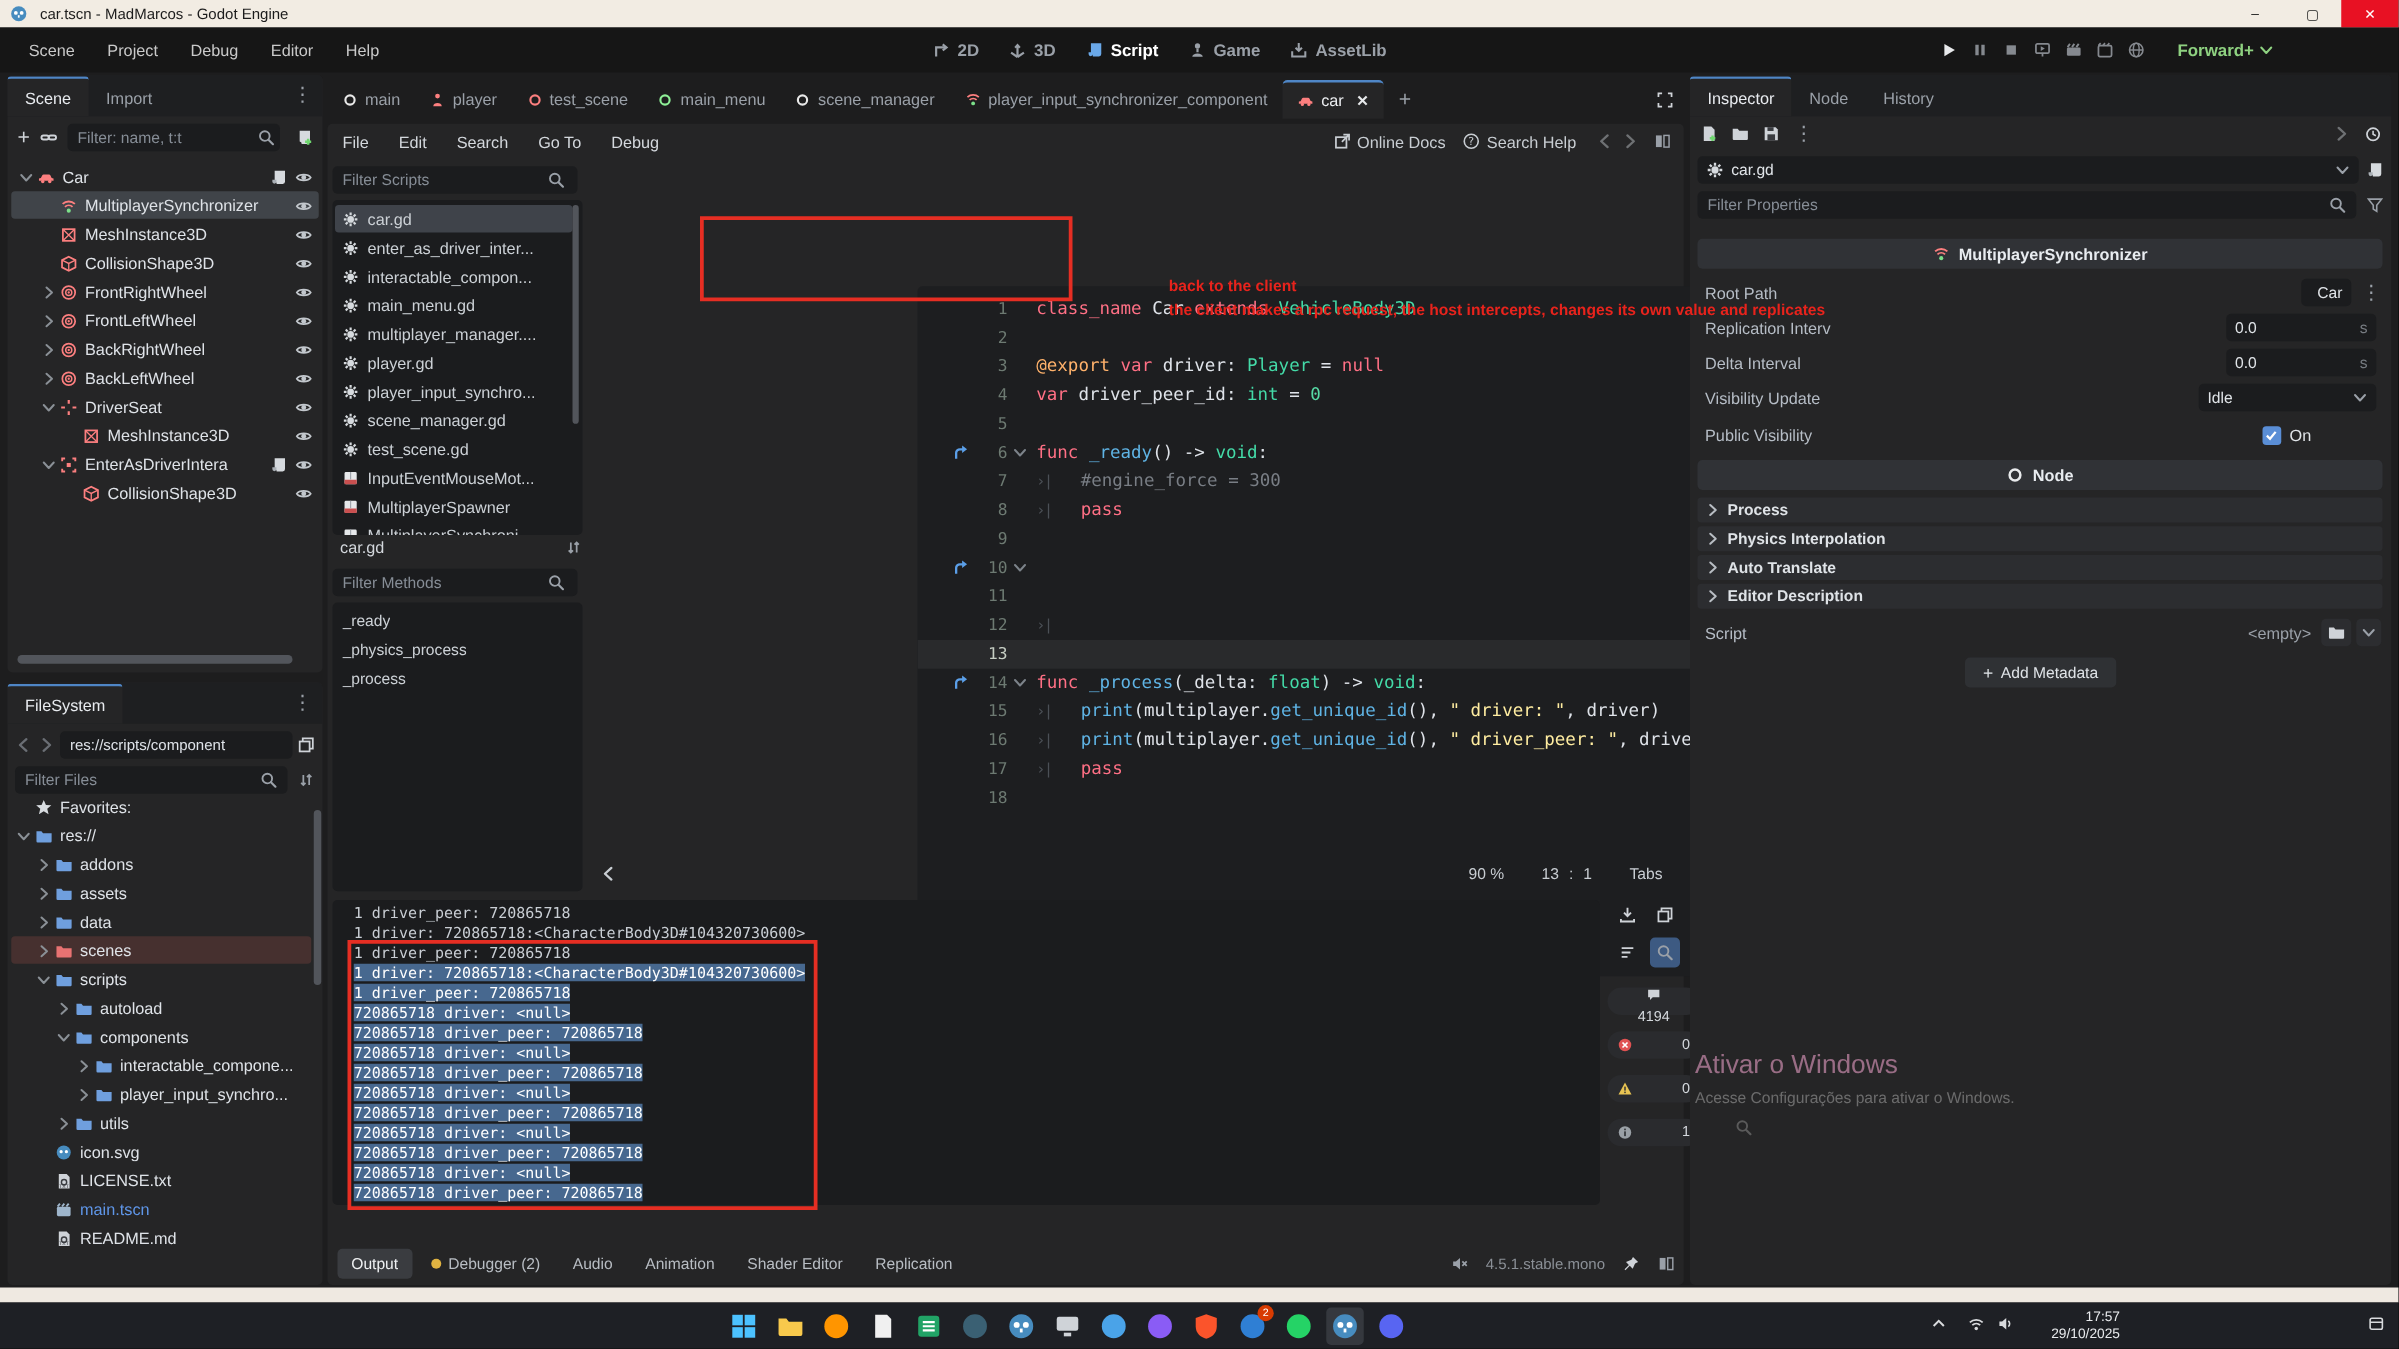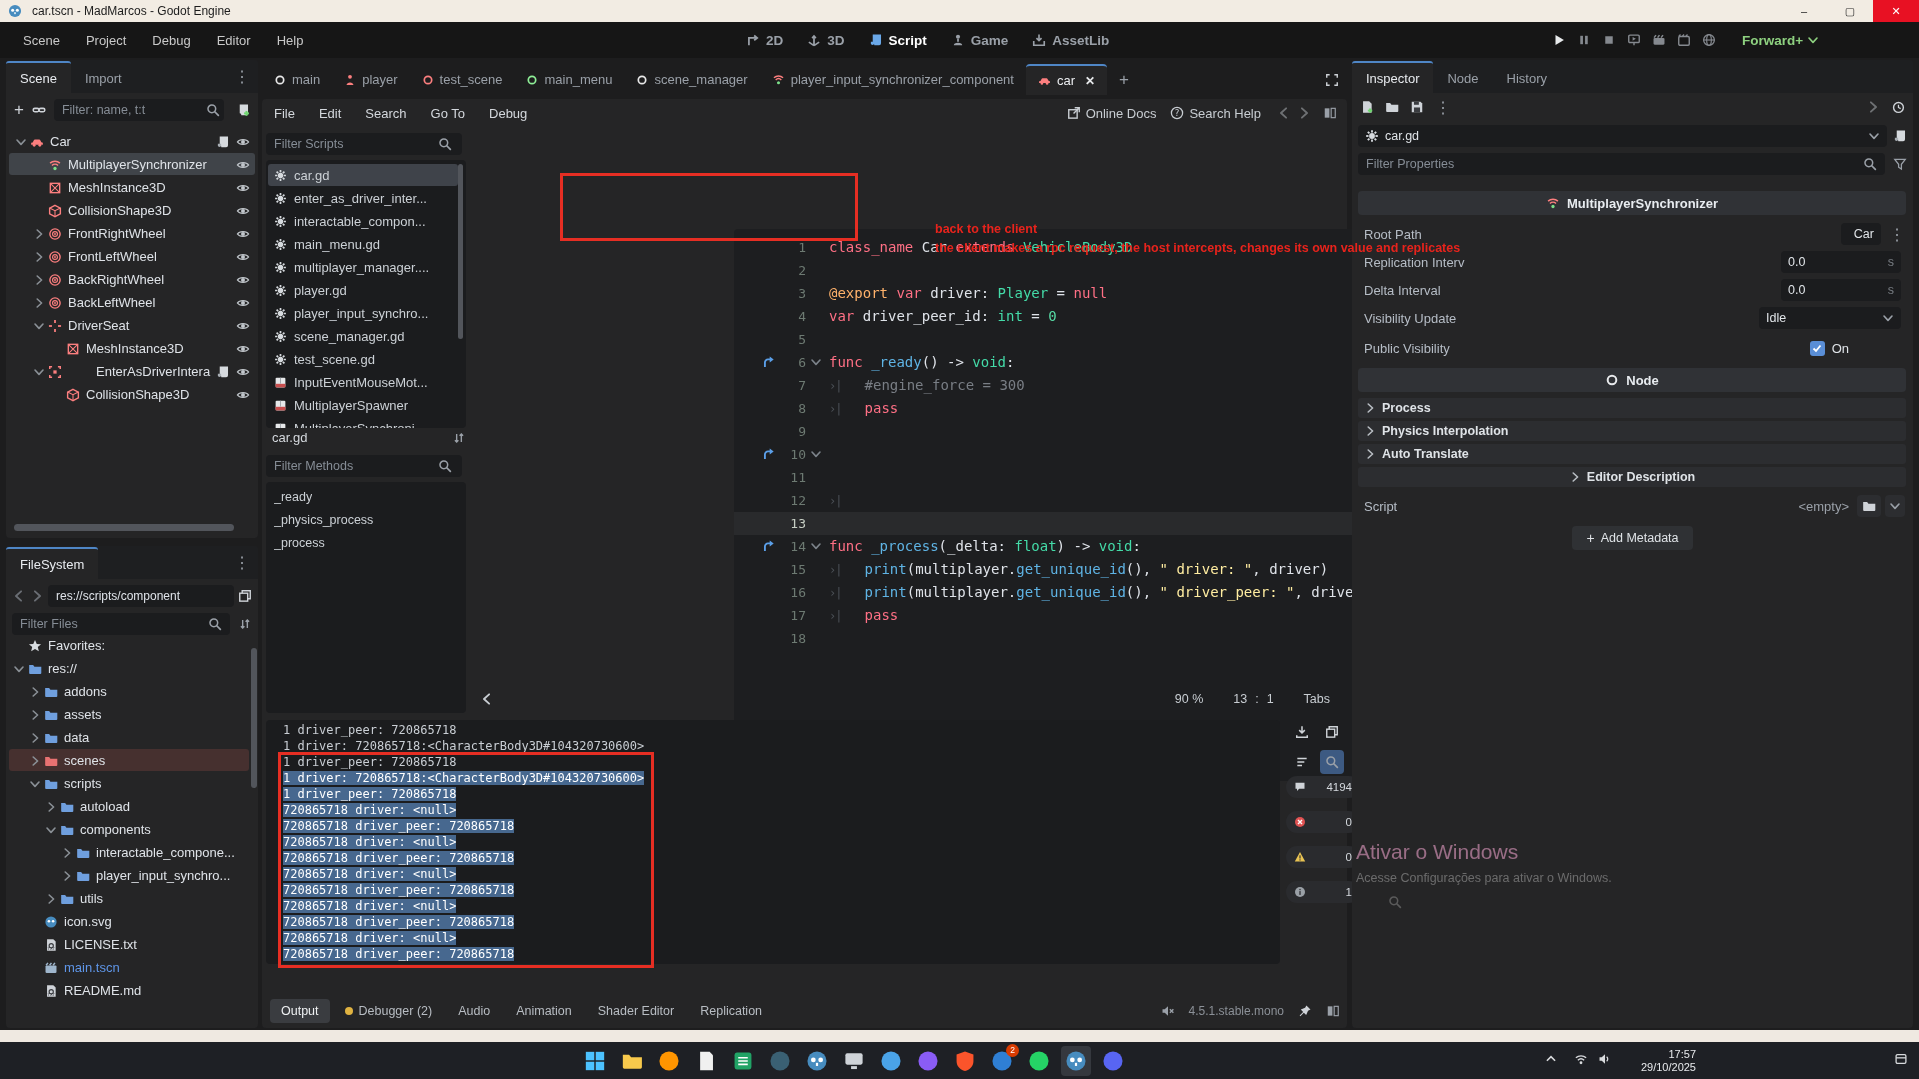--- a/index.html
+++ b/index.html
@@ -479,21 +479,21 @@
             </svg>
           </span>
           <span class="ic" style="margin: 0px 6px 0px 2px;">
             <svg width="14" height="14" viewBox="0 0 12 12">
               <g stroke="#fc7f7f" stroke-width="1.3" fill="none">
                 <path d="M1.5 3.5 V1.5 H3.5 M8.5 1.5 H10.5 V3.5 M10.5 8.5 V10.5 H8.5 M3.5 10.5 H1.5 V8.5"></path>
               </g>
               <rect x="4.6" y="4.6" width="2.8" height="2.8" fill="#fc7f7f"></rect>
             </svg>
           </span>
-          <span class="lbl" style="flex: 1 1 0%; margin-left: 28px;">EnterAsDriverIntera</span>
+          <span class="lbl" style="flex: 1 1 0%;">EnterAsDriverIntera</span>
           <span class="ic" style="margin-right: 4px;">
             <svg width="14" height="14" viewBox="0 0 12 12">
               <path d="M3.2 1.3 H10.3 V8.8 a1.6 1.6 0 0 1 -1.6 1.6 H4.6 A1.6 1.6 0 0 0 3.2 8.8 Z" fill="#d6dade"></path>
               <path d="M1.6 8.8 a1.4 1.4 0 0 0 2.8 0 V7.6 H1.6 Z" fill="#a9afb5"></path>
             </svg>
           </span>
           <span class="ic" style="margin: 0px 8px 0px 2px;">
             <svg width="14" height="14" viewBox="0 0 12 12">
               <path d="M1.2 6 C3 3.4 9 3.4 10.8 6 C9 8.6 3 8.6 1.2 6 Z" fill="none" stroke="#c2c7cc" stroke-width="1.1"></path>
               <circle cx="6" cy="6" r="1.7" fill="#c2c7cc"></circle>
@@ -1257,21 +1257,21 @@
           </div>
           <div class="ic" style="width: 24px; height: 24px; border-radius: 4px; background: rgb(61, 90, 130);">
             <span class="ic">
               <svg width="14" height="14" viewBox="0 0 12 12">
                 <circle cx="5" cy="5" r="3.3" fill="none" stroke="#9aa0a8" stroke-width="1.3"></circle>
                 <line x1="7.5" y1="7.5" x2="10.6" y2="10.6" stroke="#9aa0a8" stroke-width="1.5" stroke-linecap="round"></line>
               </svg>
             </span>
           </div>
         </div>
-        <div class="badge" style="margin-top: 2px;">
+        <div class="badge" style="margin-top: 16px; flex-direction: column;">
           <span class="ic">
             <svg width="12" height="12" viewBox="0 0 12 12">
               <path d="M1.5 1.8 H10.5 V7.8 H5.2 L3 10 V7.8 H1.5 Z" fill="#cfd3d8"></path>
             </svg>
           </span>
           <span>4194</span>
         </div>
         <div class="badge" style="margin-top: 13px;">
           <span class="ic">
             <svg width="12" height="12" viewBox="0 0 12 12">
@@ -1516,21 +1516,21 @@
           <span>Physics Interpolation</span>
         </div>
         <div class="group abs" style="left: 6px; top: 384px; width: 536px; height: 20px;">
           <span class="ic">
             <svg width="12" height="12" viewBox="0 0 12 12">
               <path d="M4.2 2 L8.6 6 4.2 10" fill="none" stroke="#b8bdc3" stroke-width="1.6" stroke-linecap="round" stroke-linejoin="round"></path>
             </svg>
           </span>
           <span>Auto Translate</span>
         </div>
-        <div class="group abs" style="left: 6px; top: 407px; width: 536px; height: 20px; justify-content: center;">
+        <div class="group abs" style="left: 6px; top: 407px; width: 536px; height: 20px;">
           <span class="ic">
             <svg width="12" height="12" viewBox="0 0 12 12">
               <path d="M4.2 2 L8.6 6 4.2 10" fill="none" stroke="#b8bdc3" stroke-width="1.6" stroke-linecap="round" stroke-linejoin="round"></path>
             </svg>
           </span>
           <span>Editor Description</span>
         </div>
       </div>
 
     <div class="insp-row" style="top:434px">

